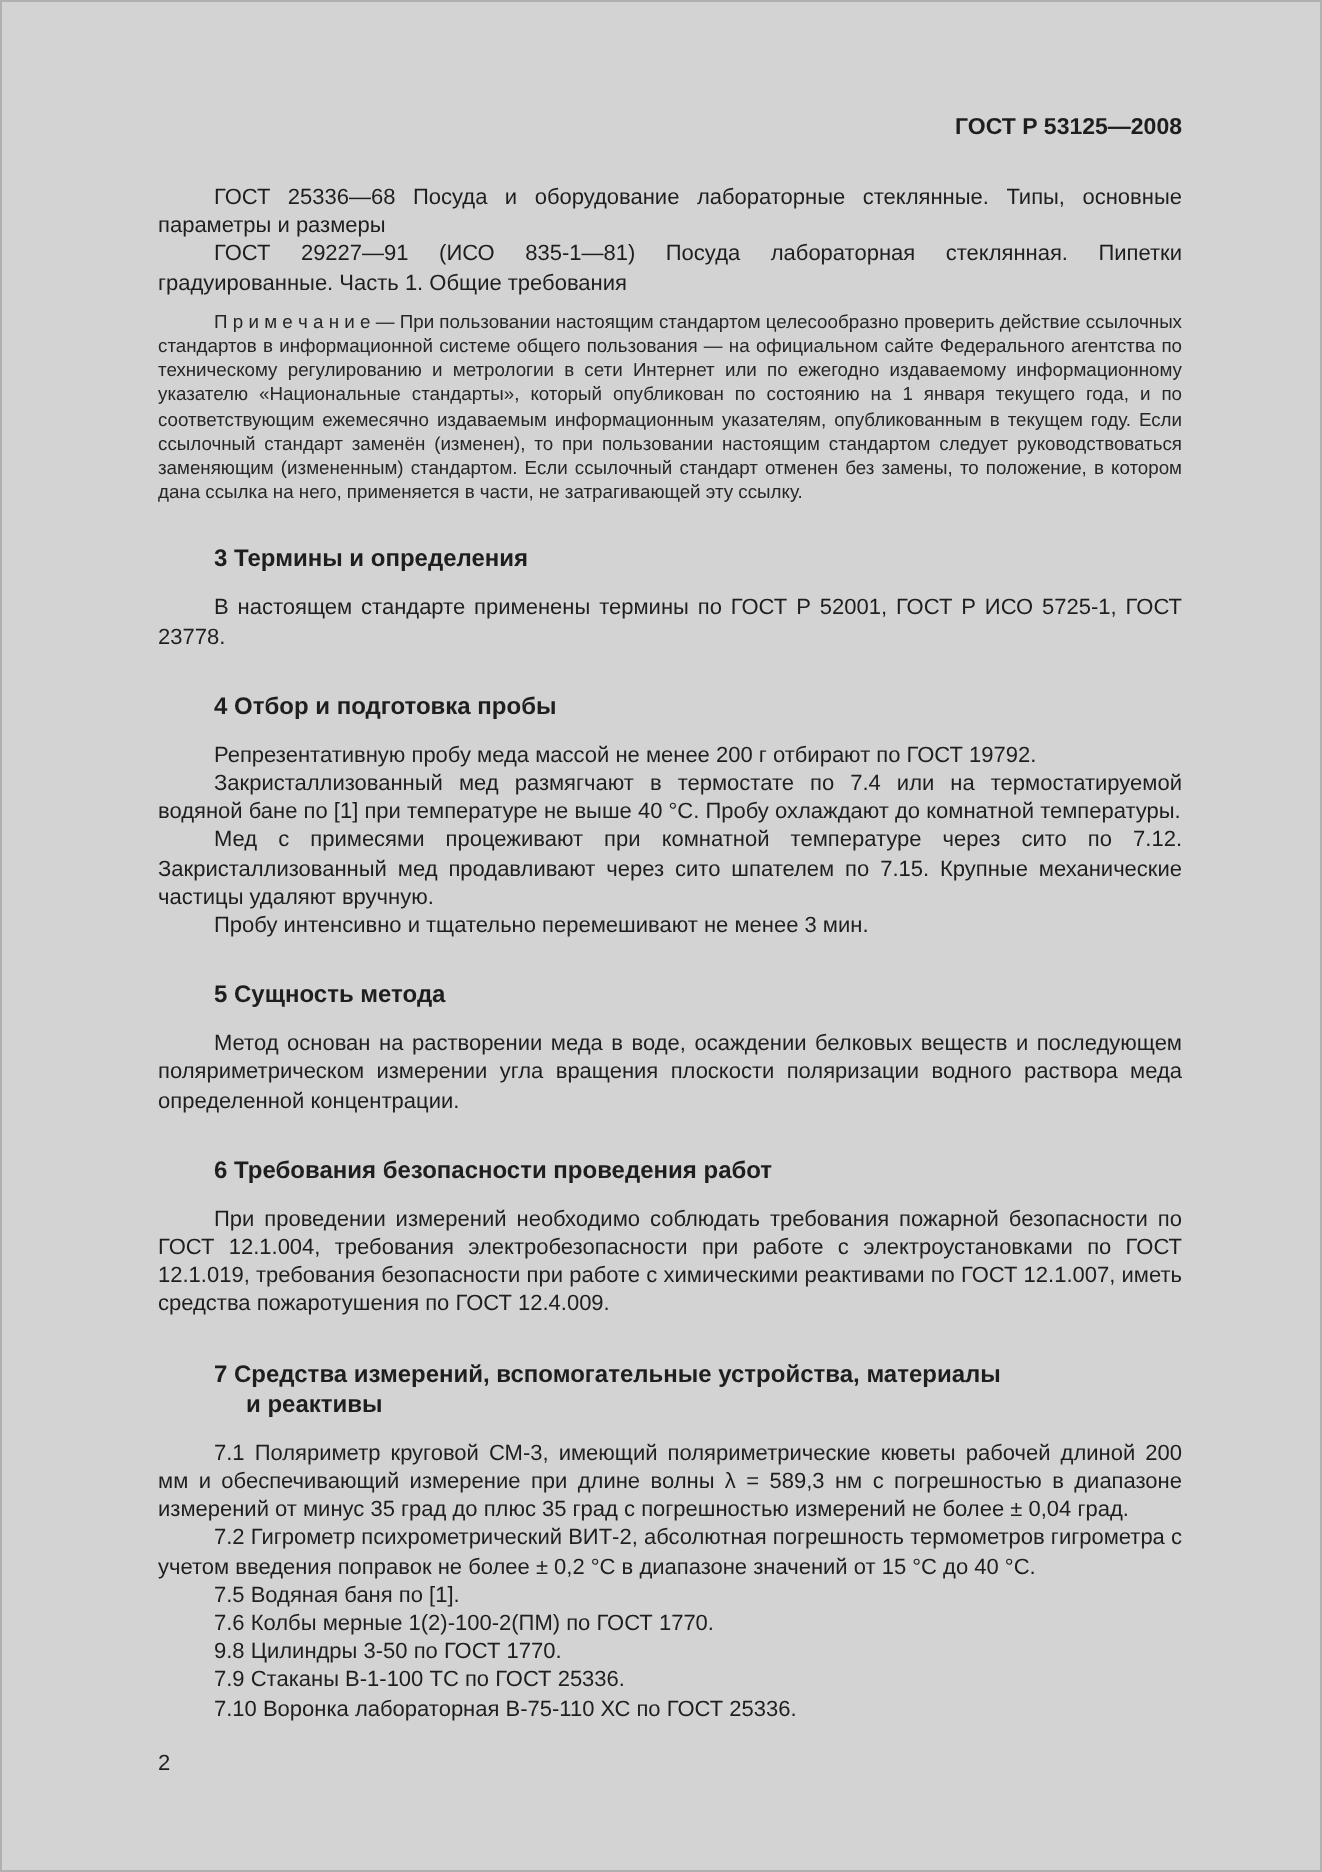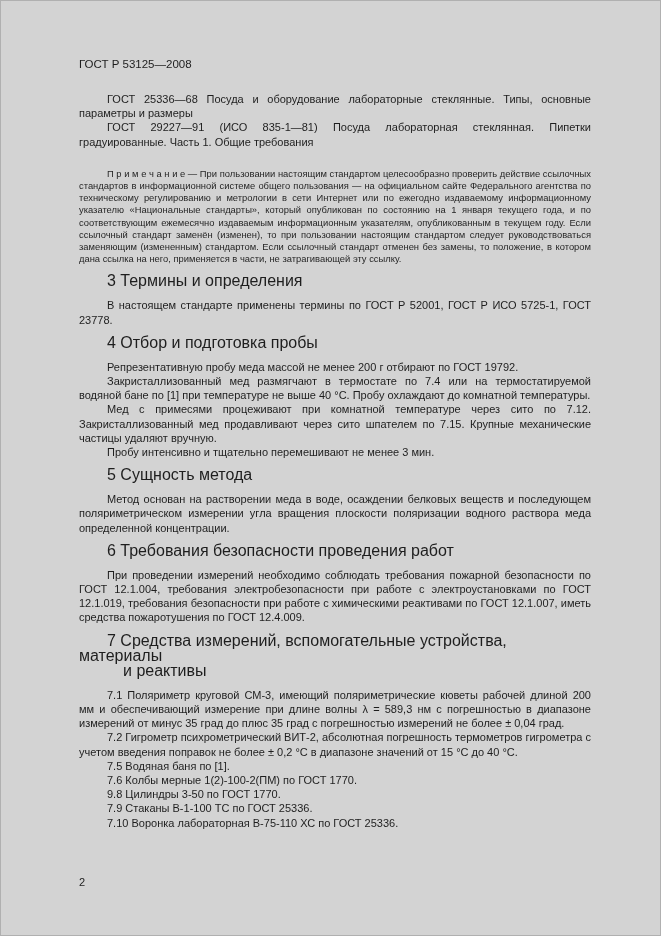--- a/index.html
+++ b/index.html
@@ -15,45 +15,46 @@
     color: #1e1e1e;
     overflow: hidden;
   }
   .content {
     position: absolute;
     left: 78px;
     right: 69px;
     top: 57px;
   }
   .running-header {
-    font-weight: normal;
+    font-weight: bold;
     font-size: 11.5px;
     margin-bottom: 22px;
+    text-align: right;
   }
   .p {
     font-size: 11px;
     line-height: 14.2px;
     text-align: justify;
     text-indent: 28px;
   }
   .note {
     font-size: 9.4px;
     line-height: 12.2px;
     text-align: justify;
     text-indent: 28px;
-    margin-top: 19px;
+    margin-top: 6px;
     margin-bottom: 4px;
     color: #262626;
   }
   .h {
-    font-size: 16px;
+    font-size: 12px;
     line-height: 15px;
-    font-weight: normal;
+    font-weight: bold;
     text-indent: 28px;
-    margin-top: 8px;
+    margin-top: 20px;
     margin-bottom: 10px;
   }
   .h-cont { margin-left: 44px; }
   .page-number {
     position: absolute;
     left: 78px;
     bottom: 47px;
     font-size: 11px;
   }
 </style>

